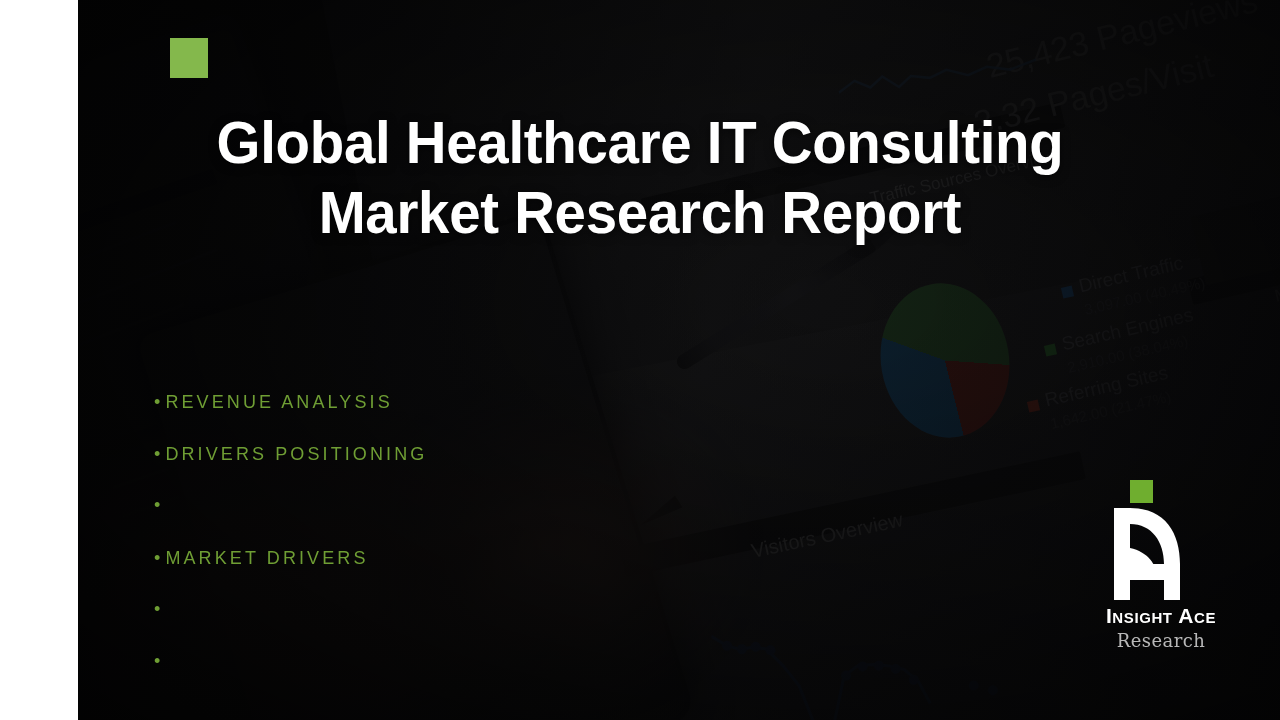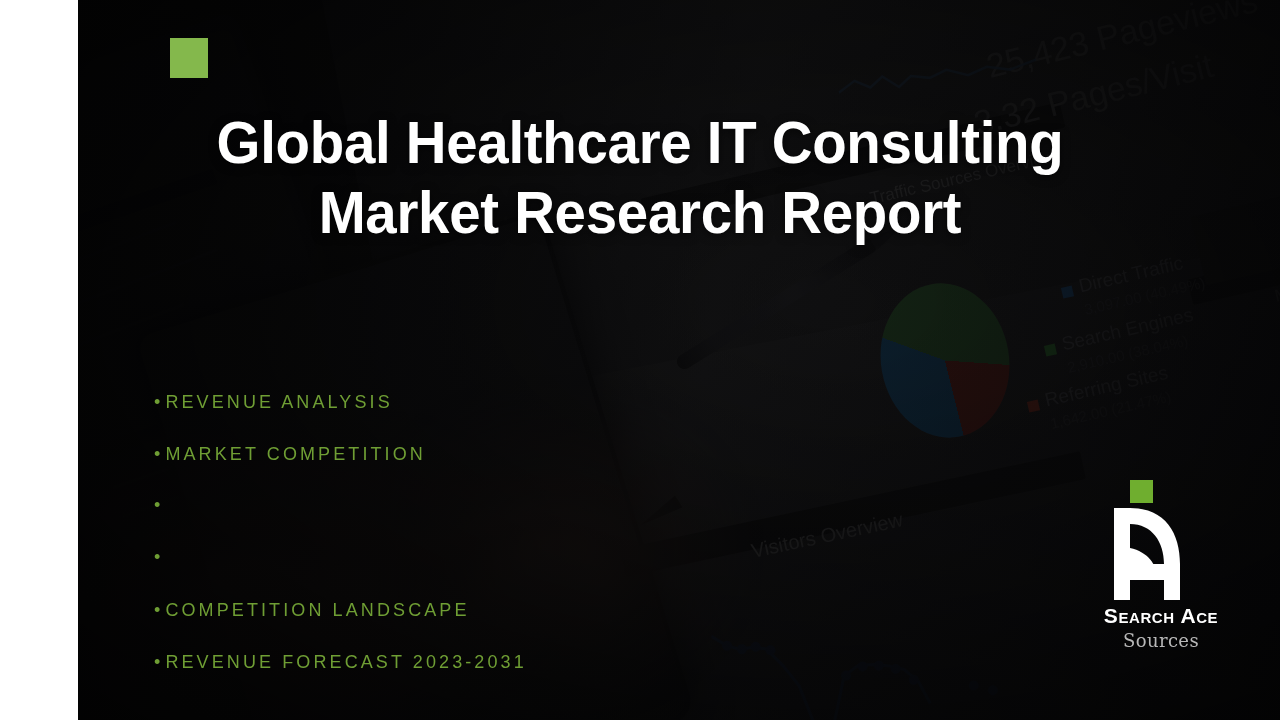--- a/index.html
+++ b/index.html
@@ -409,43 +409,42 @@
     <div>Market Research Report</div>
   </div>
 
   <div class="bullets">
     <div class="bullet" style="color: rgb(111, 158, 52);">
       <span class="dot">•</span>
       <span>REVENUE ANALYSIS</span>
     </div>
     <div class="bullet" style="color: rgb(111, 158, 52);">
       <span class="dot">•</span>
-      <span>MARKET COMPETITION</span>
-    </div>
-    <div class="bullet" style="color: rgb(111, 158, 52);">
-      <span class="dot">•</span>
-    </div>
-    <div class="bullet" style="color: rgb(111, 158, 52);">
-      <span class="dot">•</span>
-    </div>
-    <div class="bullet" style="color: rgb(111, 158, 52);">
-      <span class="dot">•</span>
-      <span>COMPETITION LANDSCAPE</span>
-    </div>
-    <div class="bullet" style="color: rgb(111, 158, 52);">
-      <span class="dot">•</span>
-      <span>REVENUE FORECAST 2023-2031</span>
+      <span>DRIVERS POSITIONING</span>
+    </div>
+    <div class="bullet" style="color: rgb(111, 158, 52);">
+      <span class="dot">•</span>
+    </div>
+    <div class="bullet" style="color: rgb(111, 158, 52);">
+      <span class="dot">•</span>
+      <span>MARKET DRIVERS</span>
+    </div>
+    <div class="bullet" style="color: rgb(111, 158, 52);">
+      <span class="dot">•</span>
+    </div>
+    <div class="bullet" style="color: rgb(111, 158, 52);">
+      <span class="dot">•</span>
     </div>
   </div>
 
   <div class="logo">
     <div class="logo-sq" style="background: rgb(111, 174, 47);"></div>
     <svg class="logo-mark" viewBox="0 0 82 92">
       <path d="M0 0 L16 0 L16 92 L0 92 Z" fill="#ffffff"></path>
       <path d="M16 0 C52 0 66 26 66 56 L66 92 L50 92 L50 56 C50 34 38 16 16 16 Z" fill="#ffffff"></path>
       <path d="M16 40 C34 44 42 56 44 70 L16 70 Z" fill="#ffffff"></path>
       <path d="M16 56 L50 56 L50 72 L16 72 Z" fill="#ffffff"></path>
     </svg>
-    <div class="logo-name">Search Ace</div>
-    <div class="logo-sub" style="color: rgb(184, 184, 184);">Sources</div>
+    <div class="logo-name">Insight Ace</div>
+    <div class="logo-sub" style="color: rgb(184, 184, 184);">Research</div>
   </div>
 
 </div>
 
 </body></html>

